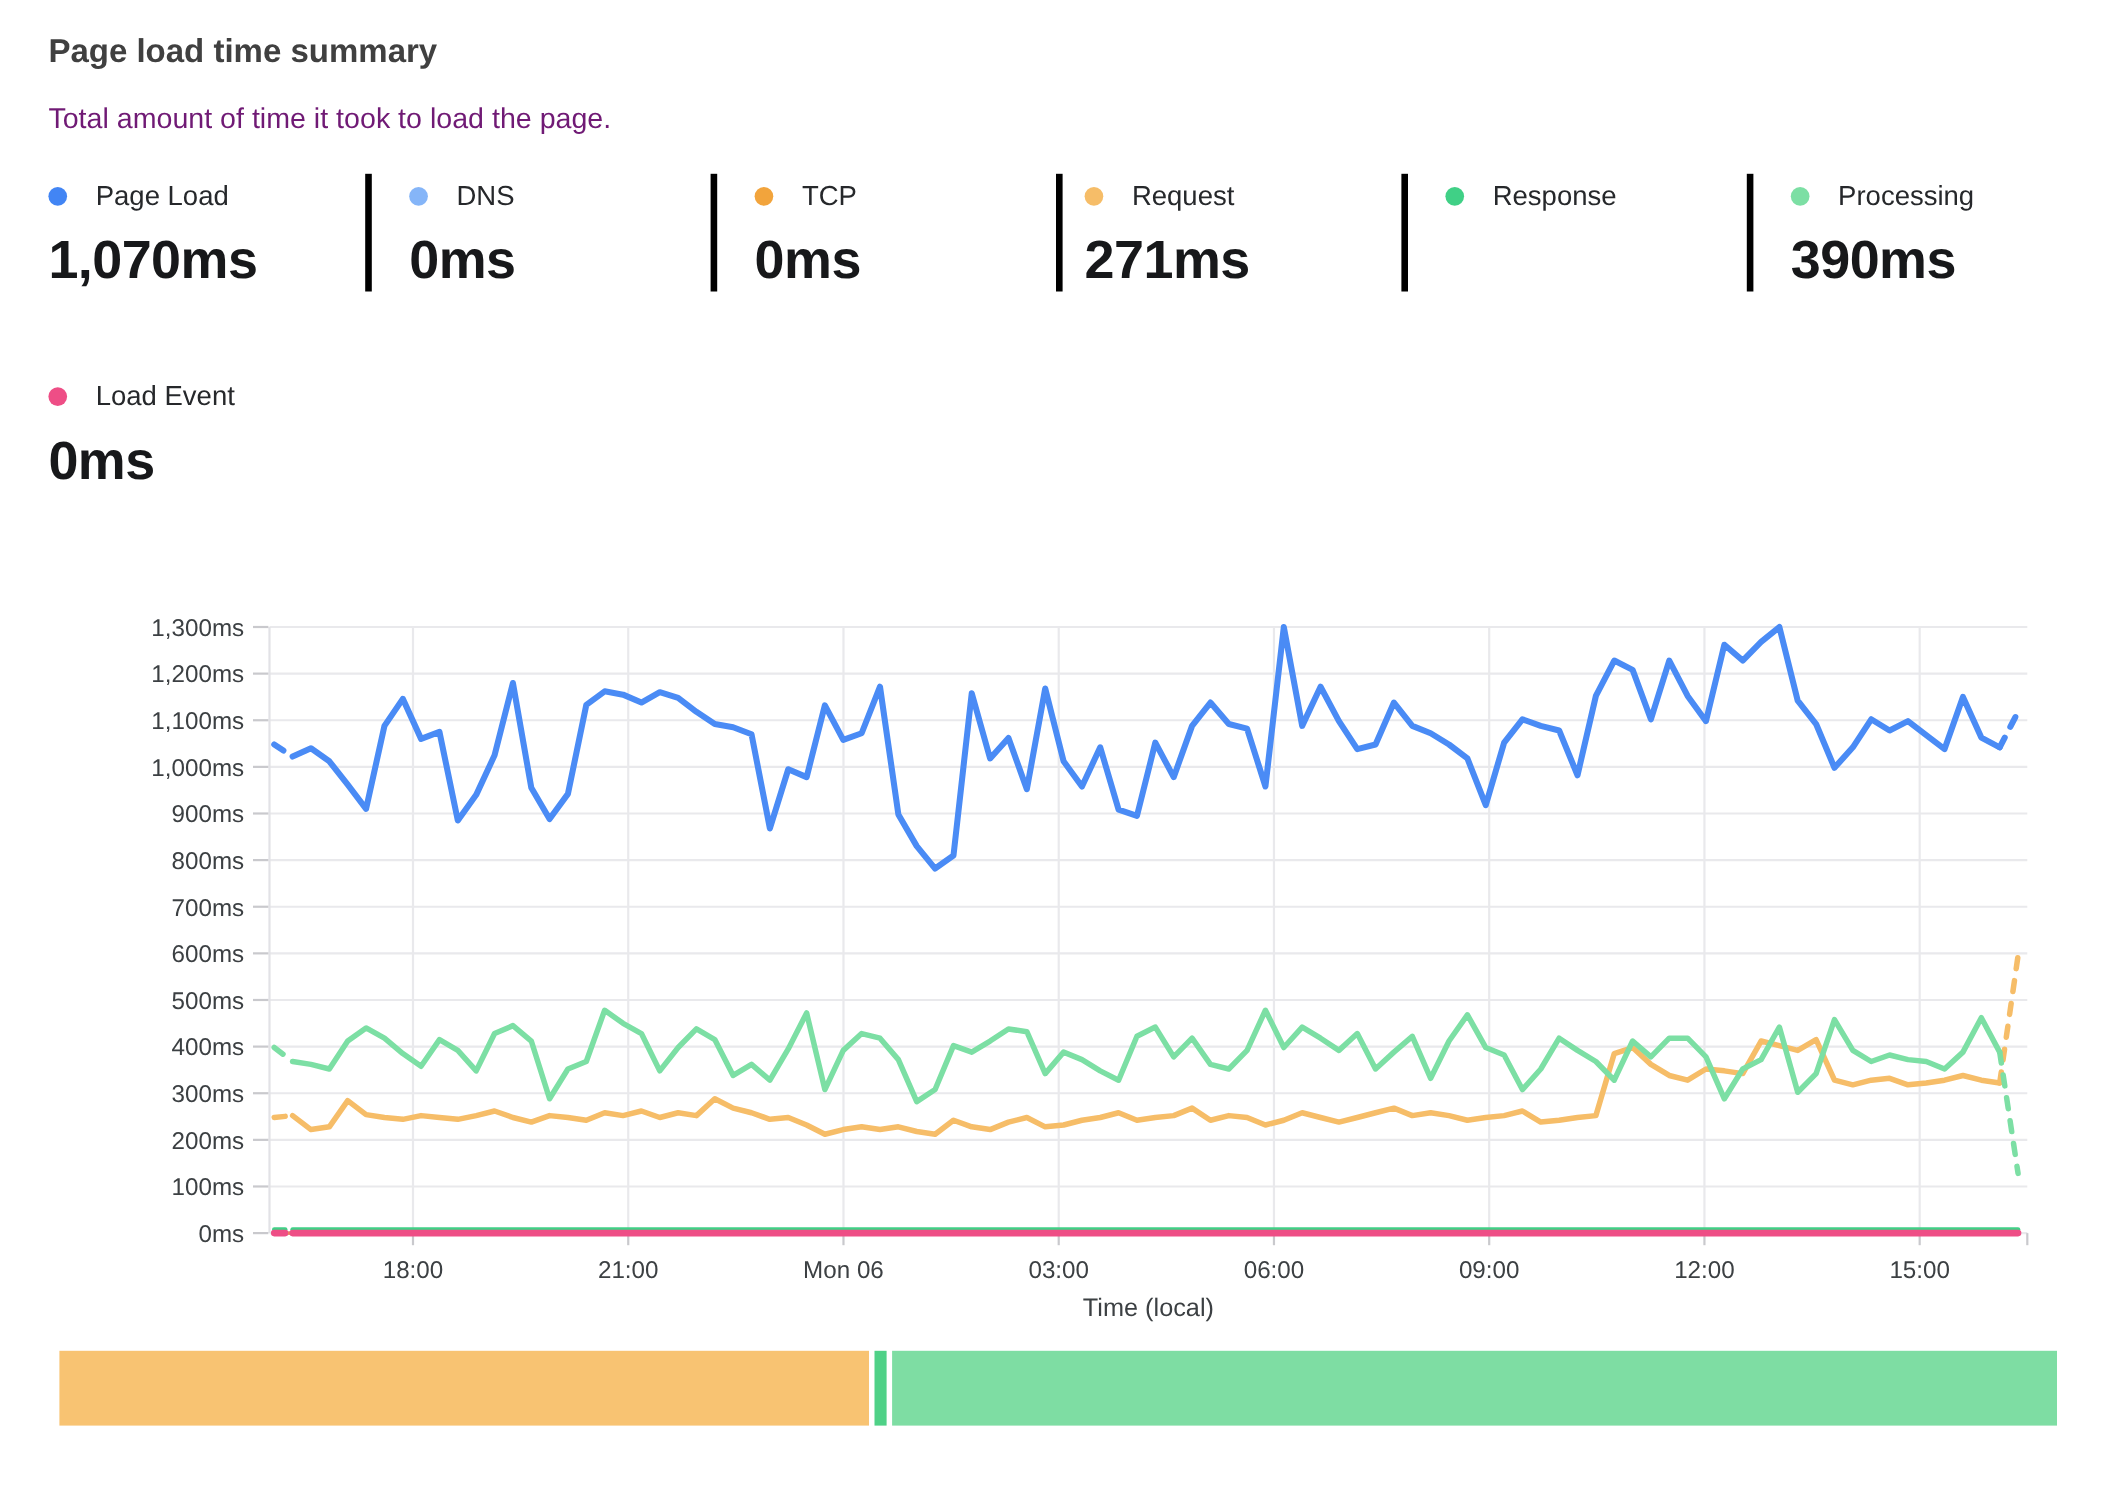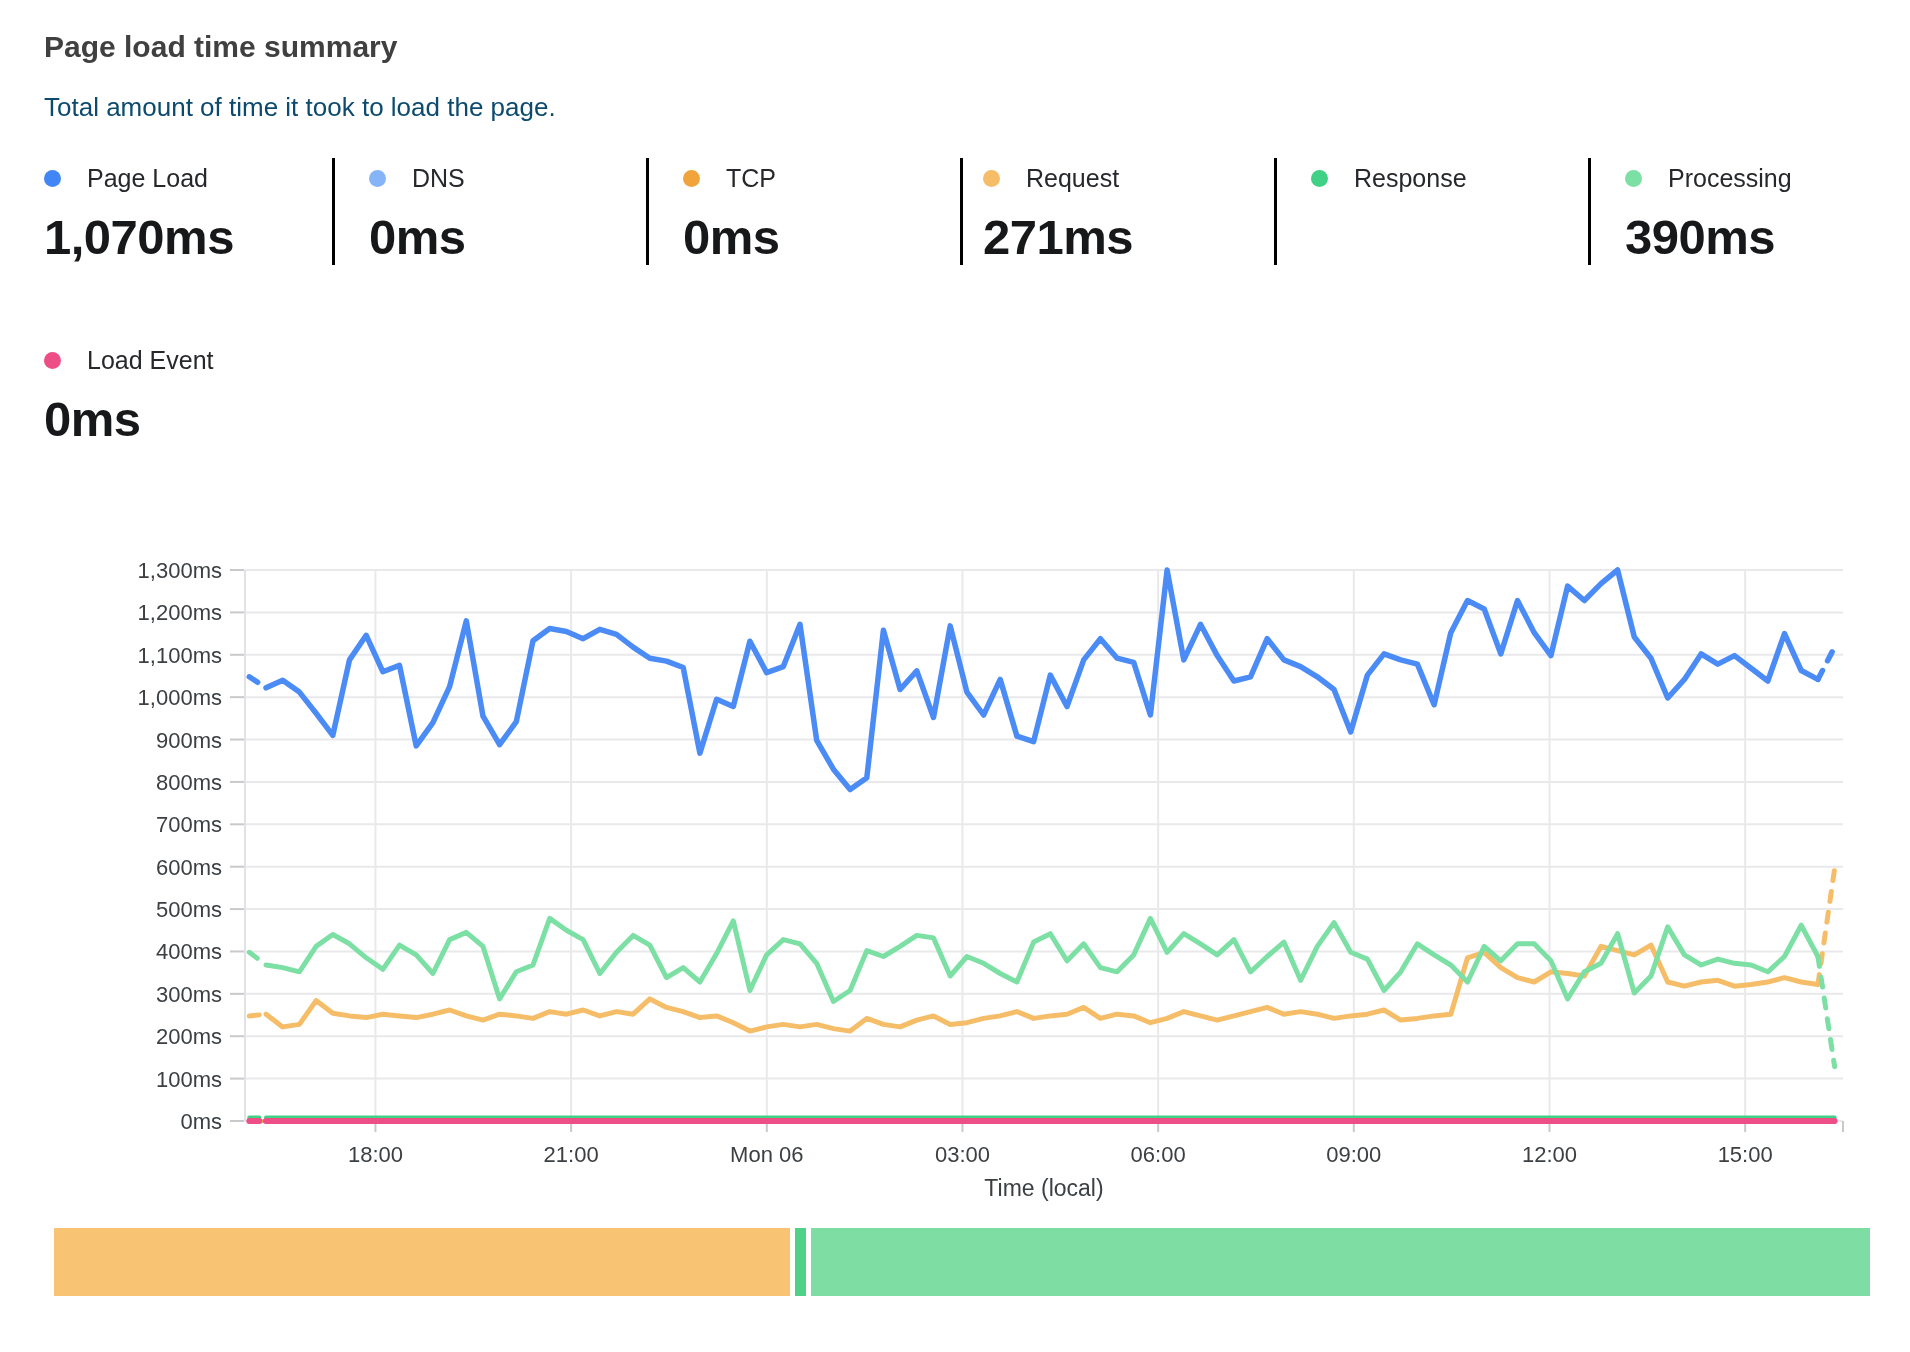--- a/index.html
+++ b/index.html
@@ -1,22 +1,22 @@
 <!DOCTYPE html>
 <html><head>
 <meta charset="utf-8">
 <style>
   html,body{margin:0;padding:0;background:#fff;}
   .page{position:relative;width:1910px;height:1352px;background:#fff;
         font-family:"Liberation Sans",sans-serif;color:#202124;overflow:hidden;}
   .title{position:absolute;left:44px;top:30px;font-size:30px;font-weight:700;color:#404040;}
-  .subtitle{position:absolute;left:44px;top:92px;font-size:26px;font-weight:400;color:#0c4a6e;}
+  .subtitle{position:absolute;left:44px;top:92px;font-size:26px;font-weight:400;color:#701a75;}
   .stats{position:absolute;left:44px;top:158px;display:flex;align-items:stretch;}
   .stat{box-sizing:border-box;padding:6px 0 0 0;}
-  .stat + .stat{border-left:3px solid #000000;padding-left:34px;}
+  .stat + .stat{border-left:6px solid #000000;padding-left:34px;}
   .stat-label-row{display:flex;align-items:center;gap:26px;}
   .dot{width:17px;height:17px;border-radius:50%;flex:0 0 auto;}
   .stat-label{font-size:25px;color:#26282b;}
   .stat-value{margin-top:16px;font-size:49px;font-weight:700;color:#17181a;letter-spacing:-0.5px;}
   .load-event{position:absolute;left:44px;top:340px;}
   .chart-svg{position:absolute;left:0;top:0;width:1910px;height:1352px;}
   .bottom-bar{position:absolute;left:54px;top:1228px;width:1816px;height:68px;
               display:flex;gap:5px;}
   .bar-seg{height:100%;}
 </style>

